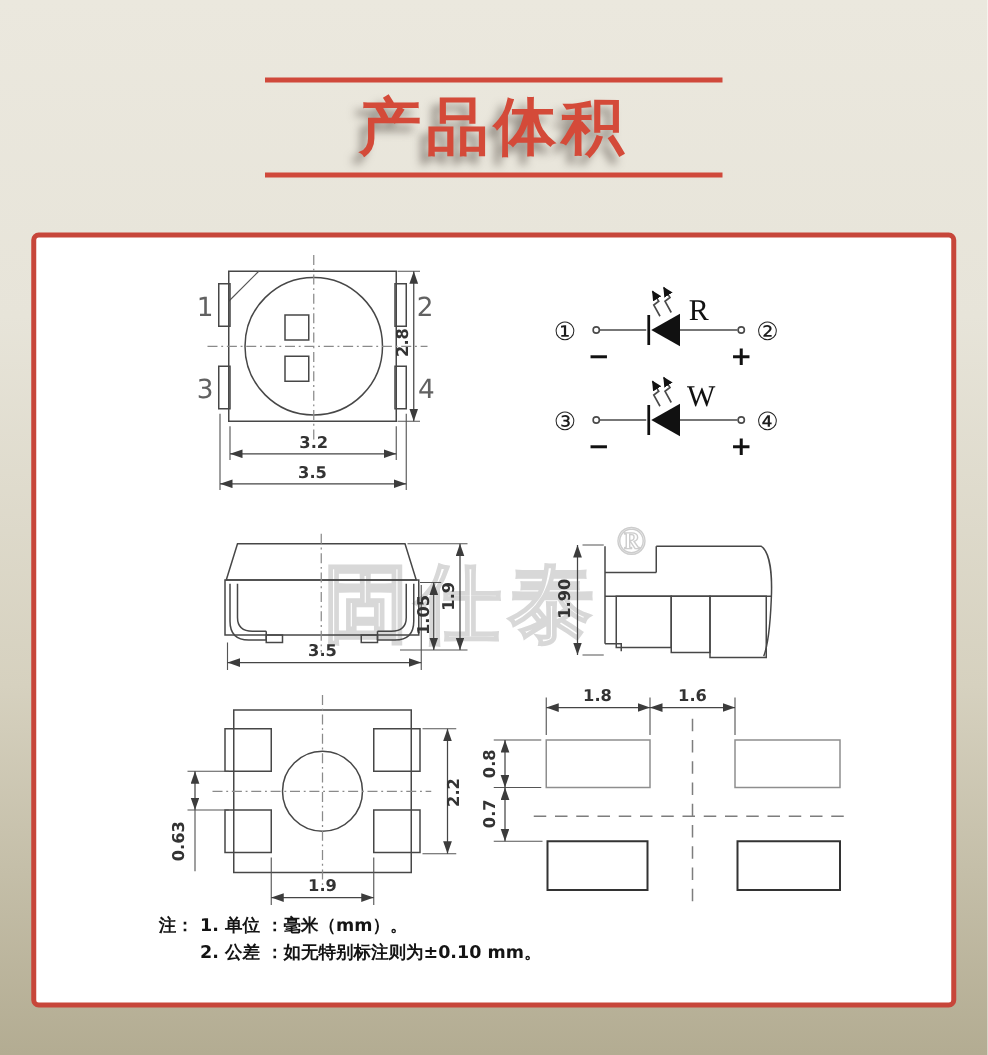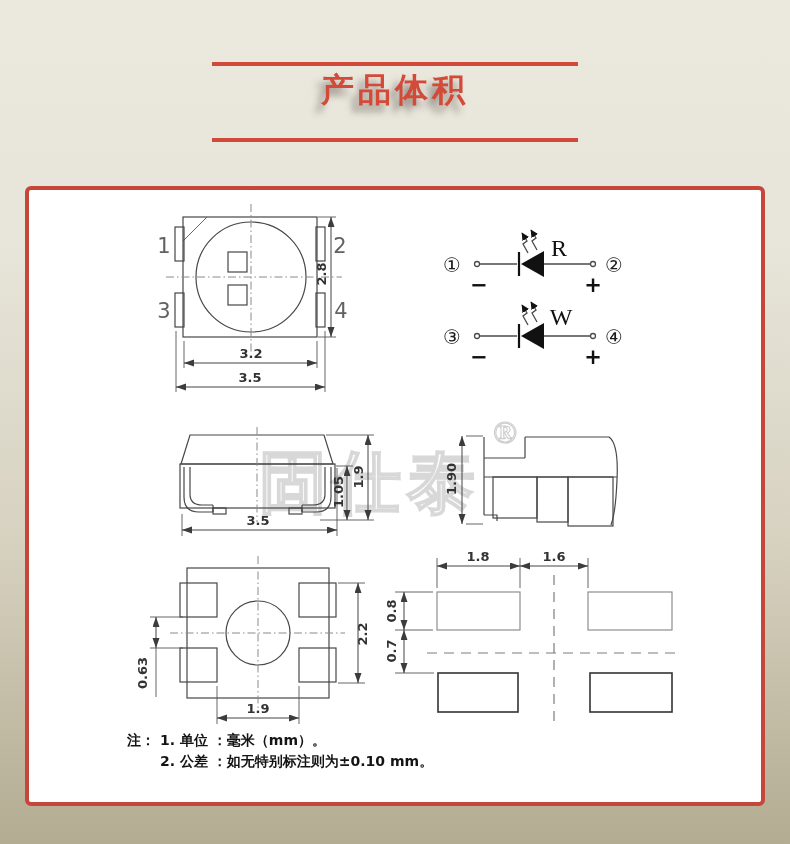--- a/index.html
+++ b/index.html
@@ -6,21 +6,21 @@
   body{
     width:790px;height:844px;overflow:hidden;position:relative;
     background:linear-gradient(180deg,#ebe8de 0%,#e7e4d9 30%,#d6d1bf 65%,#b3ac92 100%);
     font-family:"Liberation Sans",sans-serif;
   }
   .title-rule{position:absolute;left:212px;width:366px;height:4px;background:#d0493b;}
   .rule-top{top:62px;}
   .rule-bottom{top:138px;}
   .page-title{
     position:absolute;left:0;top:68px;width:790px;text-align:center;
-    font-size:33px;font-weight:bold;color:#d44a39;letter-spacing:4px;
+    font-size:50px;font-weight:bold;color:#d44a39;letter-spacing:4px;
     text-shadow:-6px 7px 7px rgba(75,65,58,.55);
     font-family:"Liberation Sans",sans-serif;
   }
   .panel{
     position:absolute;left:25px;top:186px;width:732px;height:612px;
     background:#ffffff;border:4px solid #c7463a;border-radius:6px;
   }
   svg.canvas{position:absolute;left:0;top:0;}
   .ol{stroke:#474747;stroke-width:1.2;fill:none;}
   .thin{stroke:#555;stroke-width:0.9;fill:none;}

